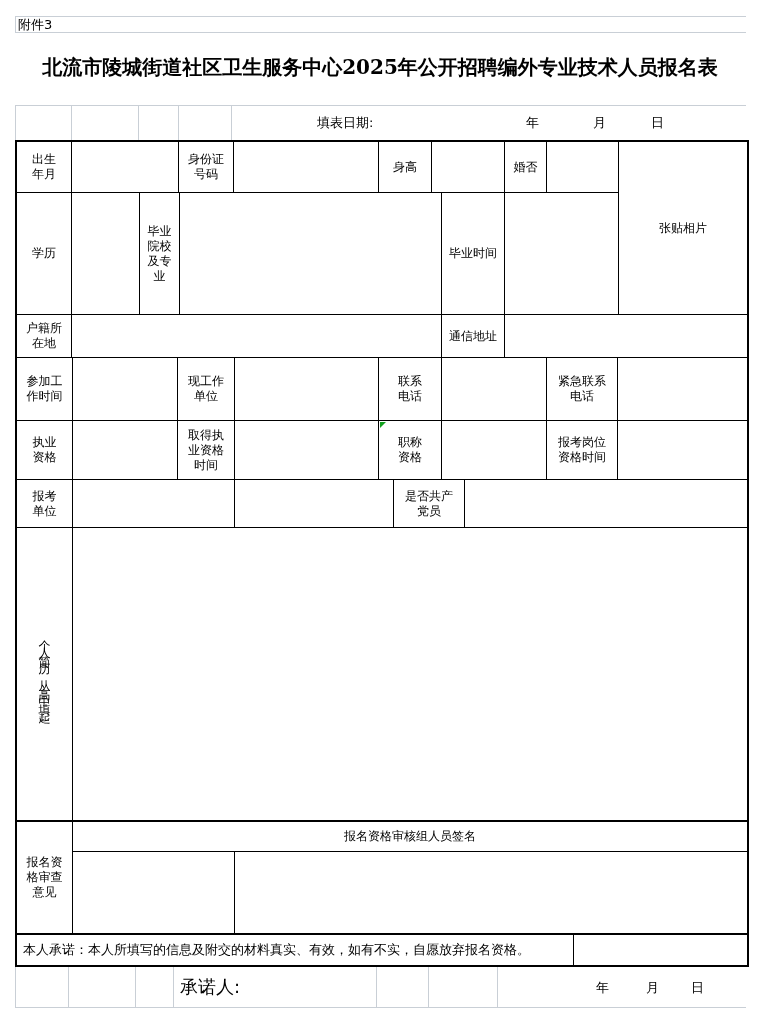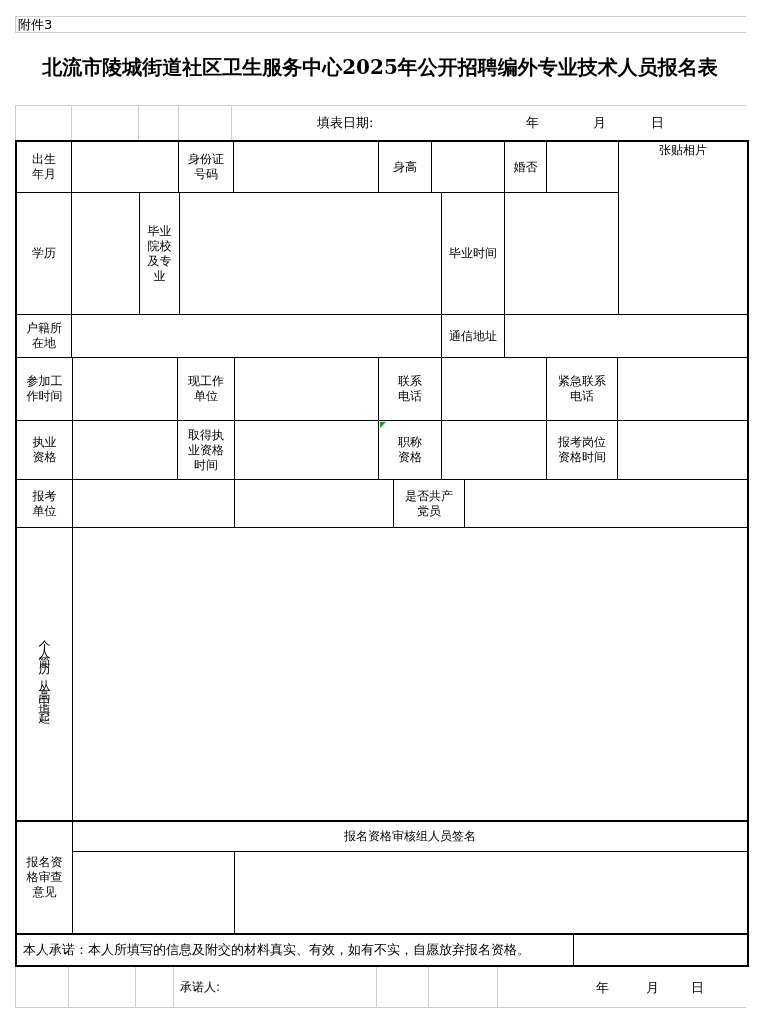--- a/index.html
+++ b/index.html
@@ -17,21 +17,21 @@
   .daterow span{position:absolute;top:8px;}
   
   .tbl{position:absolute;left:15px;top:140px;width:734px;box-sizing:border-box;border:2px solid #000;background:#fff;}
   .trow{display:flex;box-sizing:border-box;border-bottom:1px solid #000;}
   .trow:last-child{border-bottom:none;}
   .srow{display:flex;box-sizing:border-box;}
   .c{box-sizing:border-box;border-right:1px solid #000;display:flex;align-items:center;justify-content:center;
      text-align:center;white-space:pre-line;line-height:1.25;padding:0 1px;position:relative;}
   .srow>.c:last-child,.trow>.c:last-child{border-right:none;flex:1;}
   .col{display:flex;flex-direction:column;box-sizing:border-box;}
-  .photo{box-sizing:border-box;border-left:1px solid #000;flex:1;display:flex;align-items:flex-start;justify-content:center;}
+  .photo{box-sizing:border-box;border-left:1px solid #000;flex:1;display:flex;align-items:center;justify-content:center;}
   .vert{writing-mode:vertical-lr;text-orientation:upright;letter-spacing:8px;line-height:1;}
   .left{justify-content:flex-start;text-align:left;padding-left:6px;font-size:13px;}
   .err{position:absolute;left:1px;top:1px;width:0;height:0;border-top:6px solid #12a01e;border-right:6px solid transparent;}
   .lastrow{position:absolute;left:15px;top:967px;width:731px;height:41px;box-sizing:border-box;display:flex;
            border-bottom:1px solid #c9cfd6;border-left:1px solid #c9cfd6;}
   .lastrow .lc{box-sizing:border-box;border-right:1px solid #c9cfd6;height:100%;display:flex;align-items:center;}
   .lastrow .lc:last-child{border-right:none;flex:1;position:relative;font-size:13px;}
   .lastrow span{position:absolute;top:12px;}
 </style>
 </head>
@@ -167,21 +167,21 @@
       <div class="c left" style="width:557px">本人承诺：本人所填写的信息及附交的材料真实、有效，如有不实，自愿放弃报名资格。</div>
       <div class="c"></div>
     </div>
 
   </div>
 
   <div class="lastrow">
     <div class="lc" style="width:53px"></div>
     <div class="lc" style="width:67px"></div>
     <div class="lc" style="width:38px"></div>
-    <div class="lc" style="width:203px;padding-left:6px;font-size:12px">
+    <div class="lc" style="width:203px;padding-left:6px;font-size:18px">
       <span style="position:static">承诺人:</span>
     </div>
     <div class="lc" style="width:52px"></div>
     <div class="lc" style="width:69px"></div>
     <div class="lc">
       <span style="left:98px">年</span>
       <span style="left:148px">月</span>
       <span style="left:193px">日</span>
     </div>
   </div>

